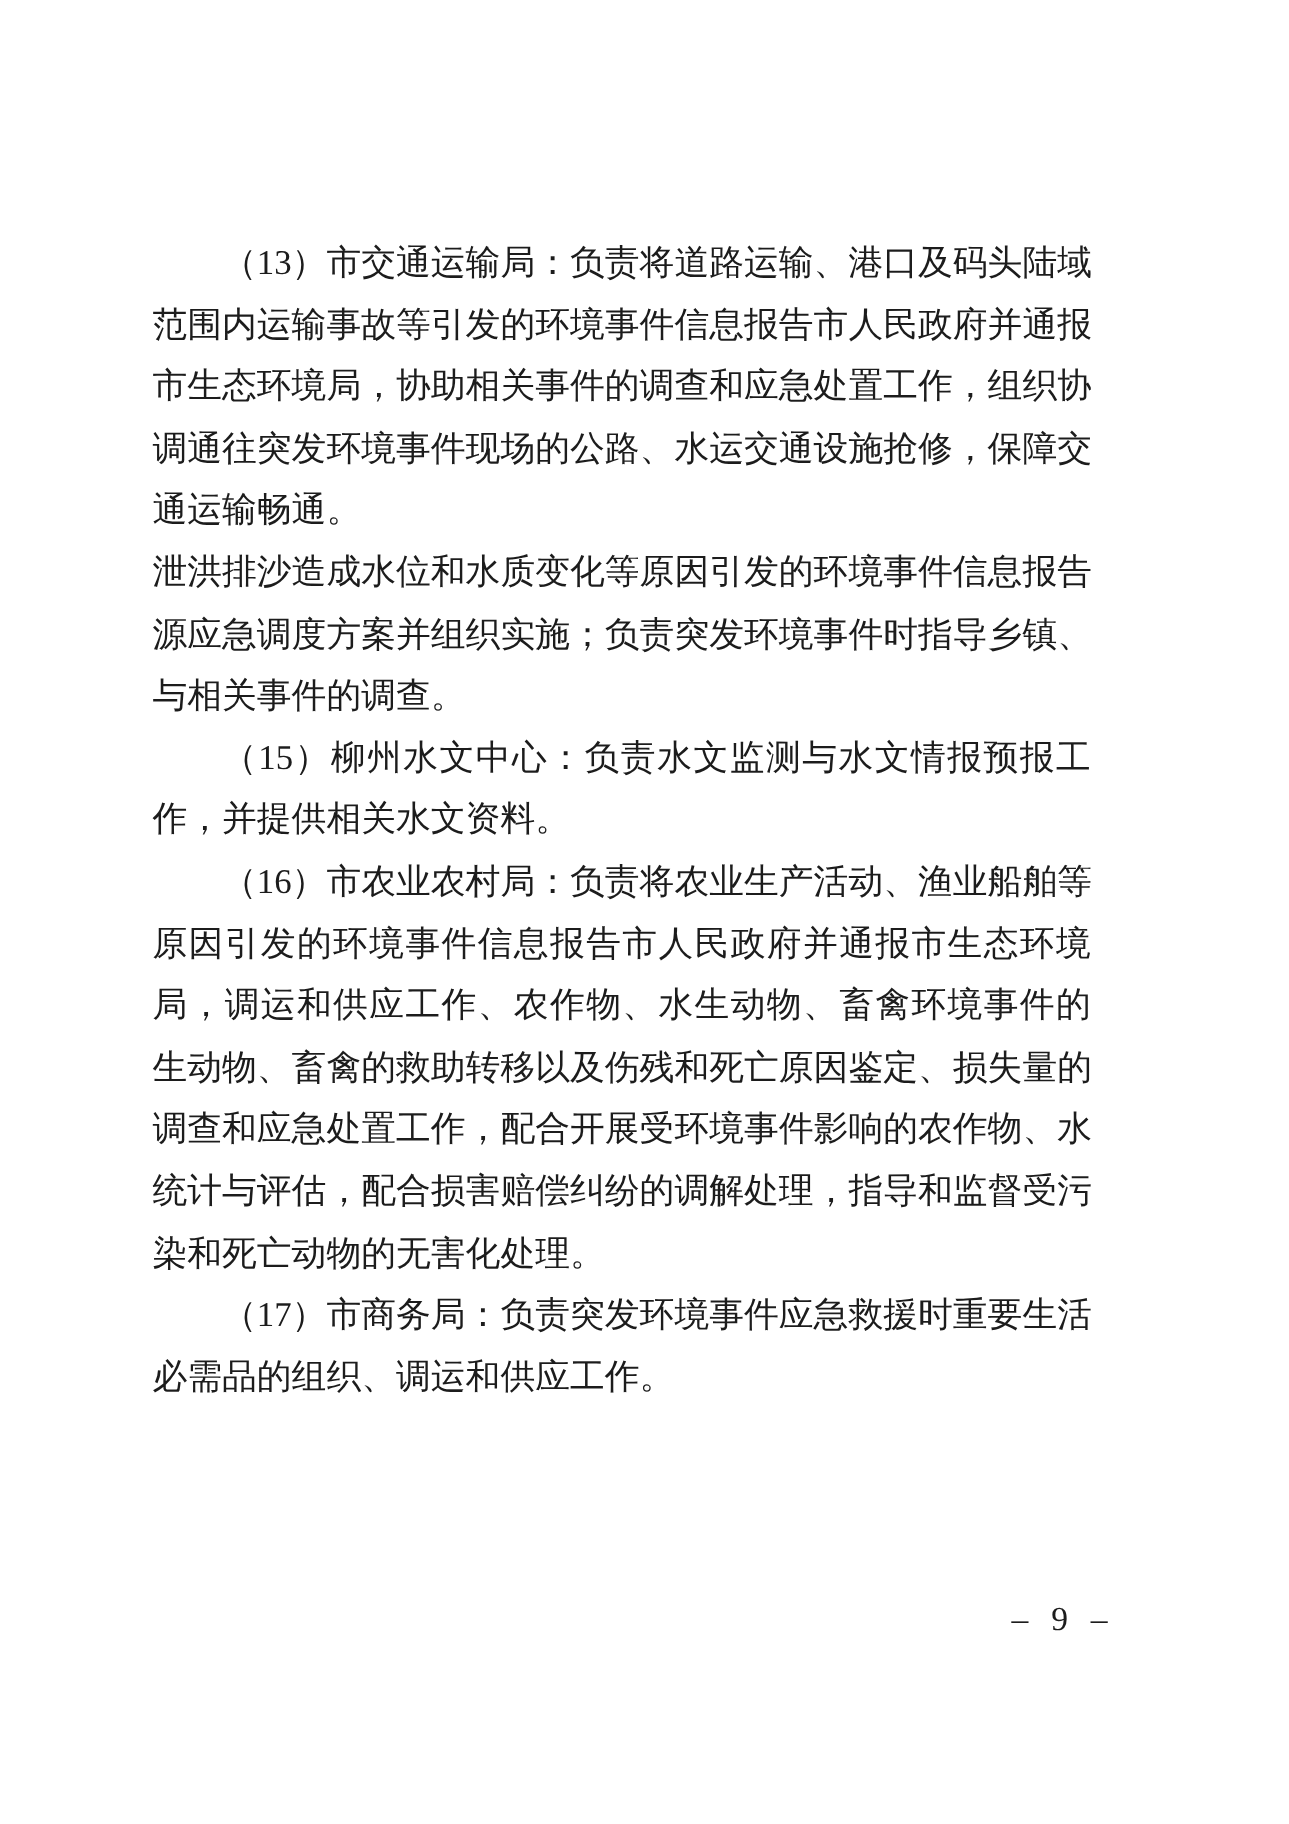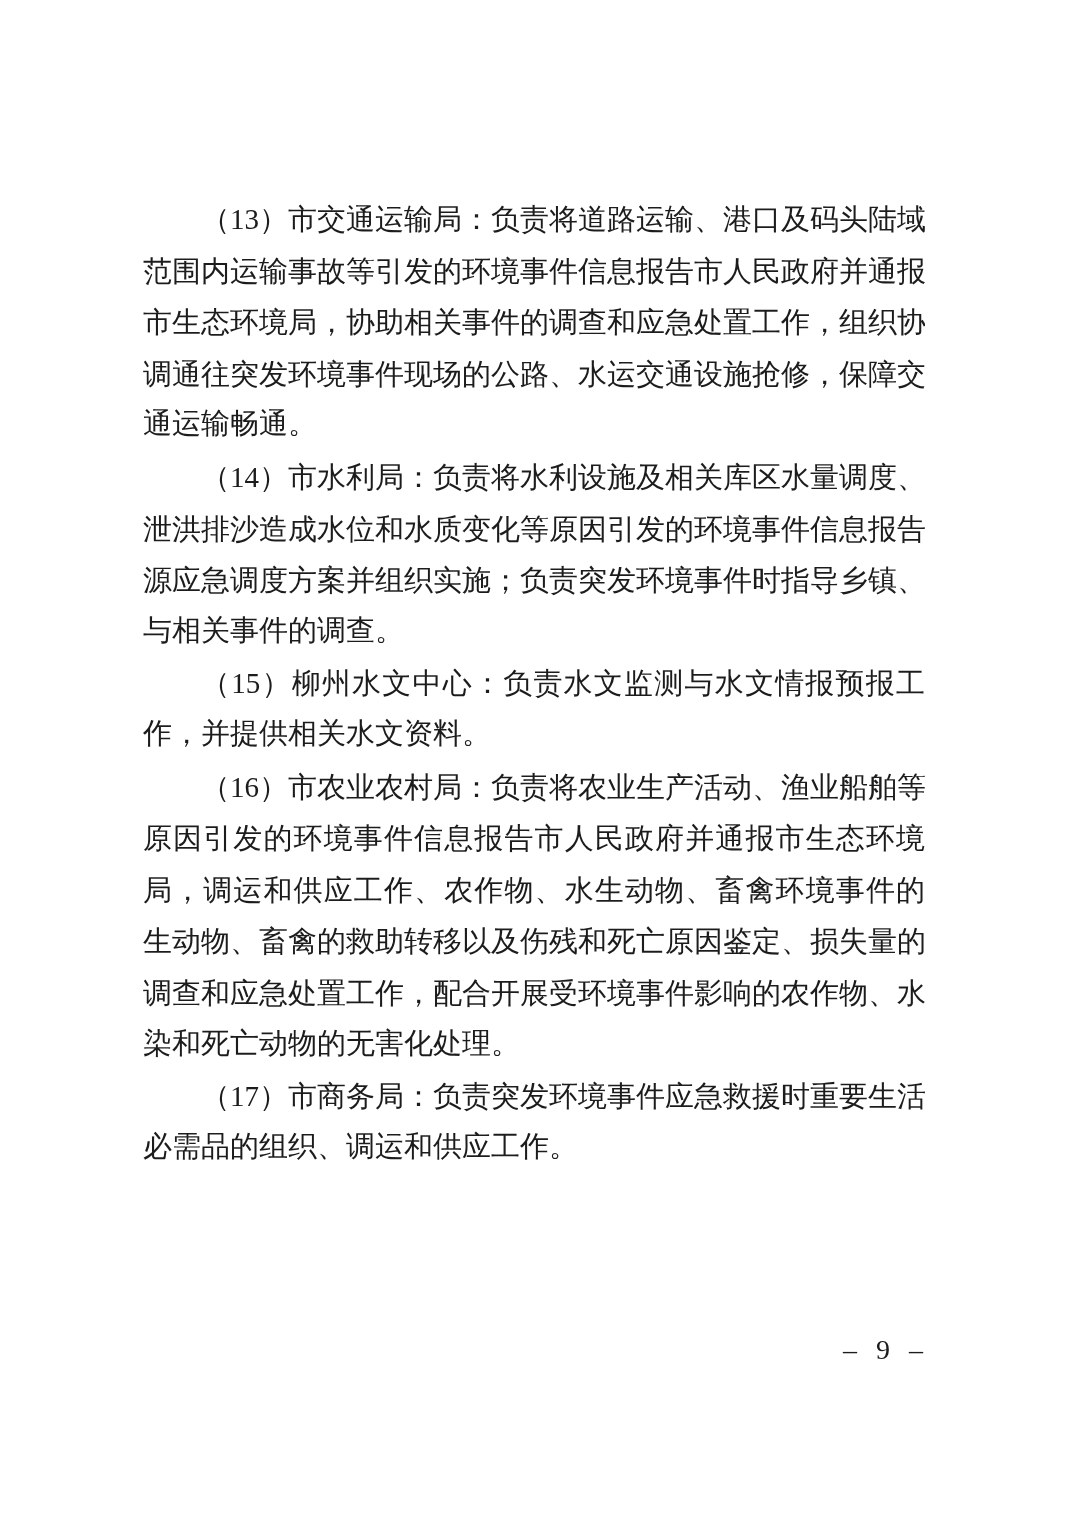--- a/index.html
+++ b/index.html
@@ -11,42 +11,41 @@
     position: relative;
     width: 1074px;
     height: 1520px;
     background: #ffffff;
     overflow: hidden;
     font-family: "Liberation Serif", "DejaVu Serif", serif;
     color: #1c1c1c;
   }
   .doc-body {
     position: absolute;
-    left: 143px;
+    left: 127px;
     top: 194px;
     width: 782px;
     font-size: 29px;
     font-weight: 400;
   }
   .line {
     height: 51.6px;
     line-height: 51.6px;
     white-space: nowrap;
     overflow: hidden;
     text-align: justify;
     text-align-last: justify;
     text-justify: inter-character;
   }
   .line.first {
     text-indent: 2em;
   }
   .line.last {
     text-align: right;
     text-align-last: left;
-    font-family: Liberation Mono, monospace;
   }
   .page-number {
     position: absolute;
     top: 1334px;
     right: 150px;
     font-size: 28px;
     line-height: 32px;
     color: #1c1c1c;
     word-spacing: 10px;
     letter-spacing: 1px;
@@ -58,35 +57,35 @@
 <div class="page">
   <div class="doc-body" id="doc-body">
       <div>
         <div class="line first">（13）市交通运输局：负责将道路运输、港口及码头陆域</div>
         <div class="line">范围内运输事故等引发的环境事件信息报告市人民政府并通报</div>
         <div class="line">市生态环境局，协助相关事件的调查和应急处置工作，组织协</div>
         <div class="line">调通往突发环境事件现场的公路、水运交通设施抢修，保障交</div>
         <div class="line last">通运输畅通。</div>
       </div>
       <div>
-        <div class="line first">（14）市水利局：负责将水利设施及相关库区水量调度、</div>
         <div class="line">泄洪排沙造成水位和水质变化等原因引发的环境事件信息报告</div>
         <div class="line">源应急调度方案并组织实施；负责突发环境事件时指导乡镇、</div>
         <div class="line last">与相关事件的调查。</div>
       </div>
       <div>
         <div class="line first">（15）柳州水文中心：负责水文监测与水文情报预报工</div>
         <div class="line last">作，并提供相关水文资料。</div>
       </div>
       <div>
         <div class="line first">（16）市农业农村局：负责将农业生产活动、渔业船舶等</div>
         <div class="line">原因引发的环境事件信息报告市人民政府并通报市生态环境</div>
         <div class="line">局，调运和供应工作、农作物、水生动物、畜禽环境事件的</div>
         <div class="line">生动物、畜禽的救助转移以及伤残和死亡原因鉴定、损失量的</div>
         <div class="line">调查和应急处置工作，配合开展受环境事件影响的农作物、水</div>
+        <div class="line">统计与评估，配合损害赔偿纠纷的调解处理，指导和监督受污</div>
         <div class="line last">染和死亡动物的无害化处理。</div>
       </div>
       <div>
         <div class="line first">（17）市商务局：负责突发环境事件应急救援时重要生活</div>
         <div class="line last">必需品的组织、调运和供应工作。</div>
       </div>
     </div>
   <div class="page-number">– 9 –</div>
 </div>
 

